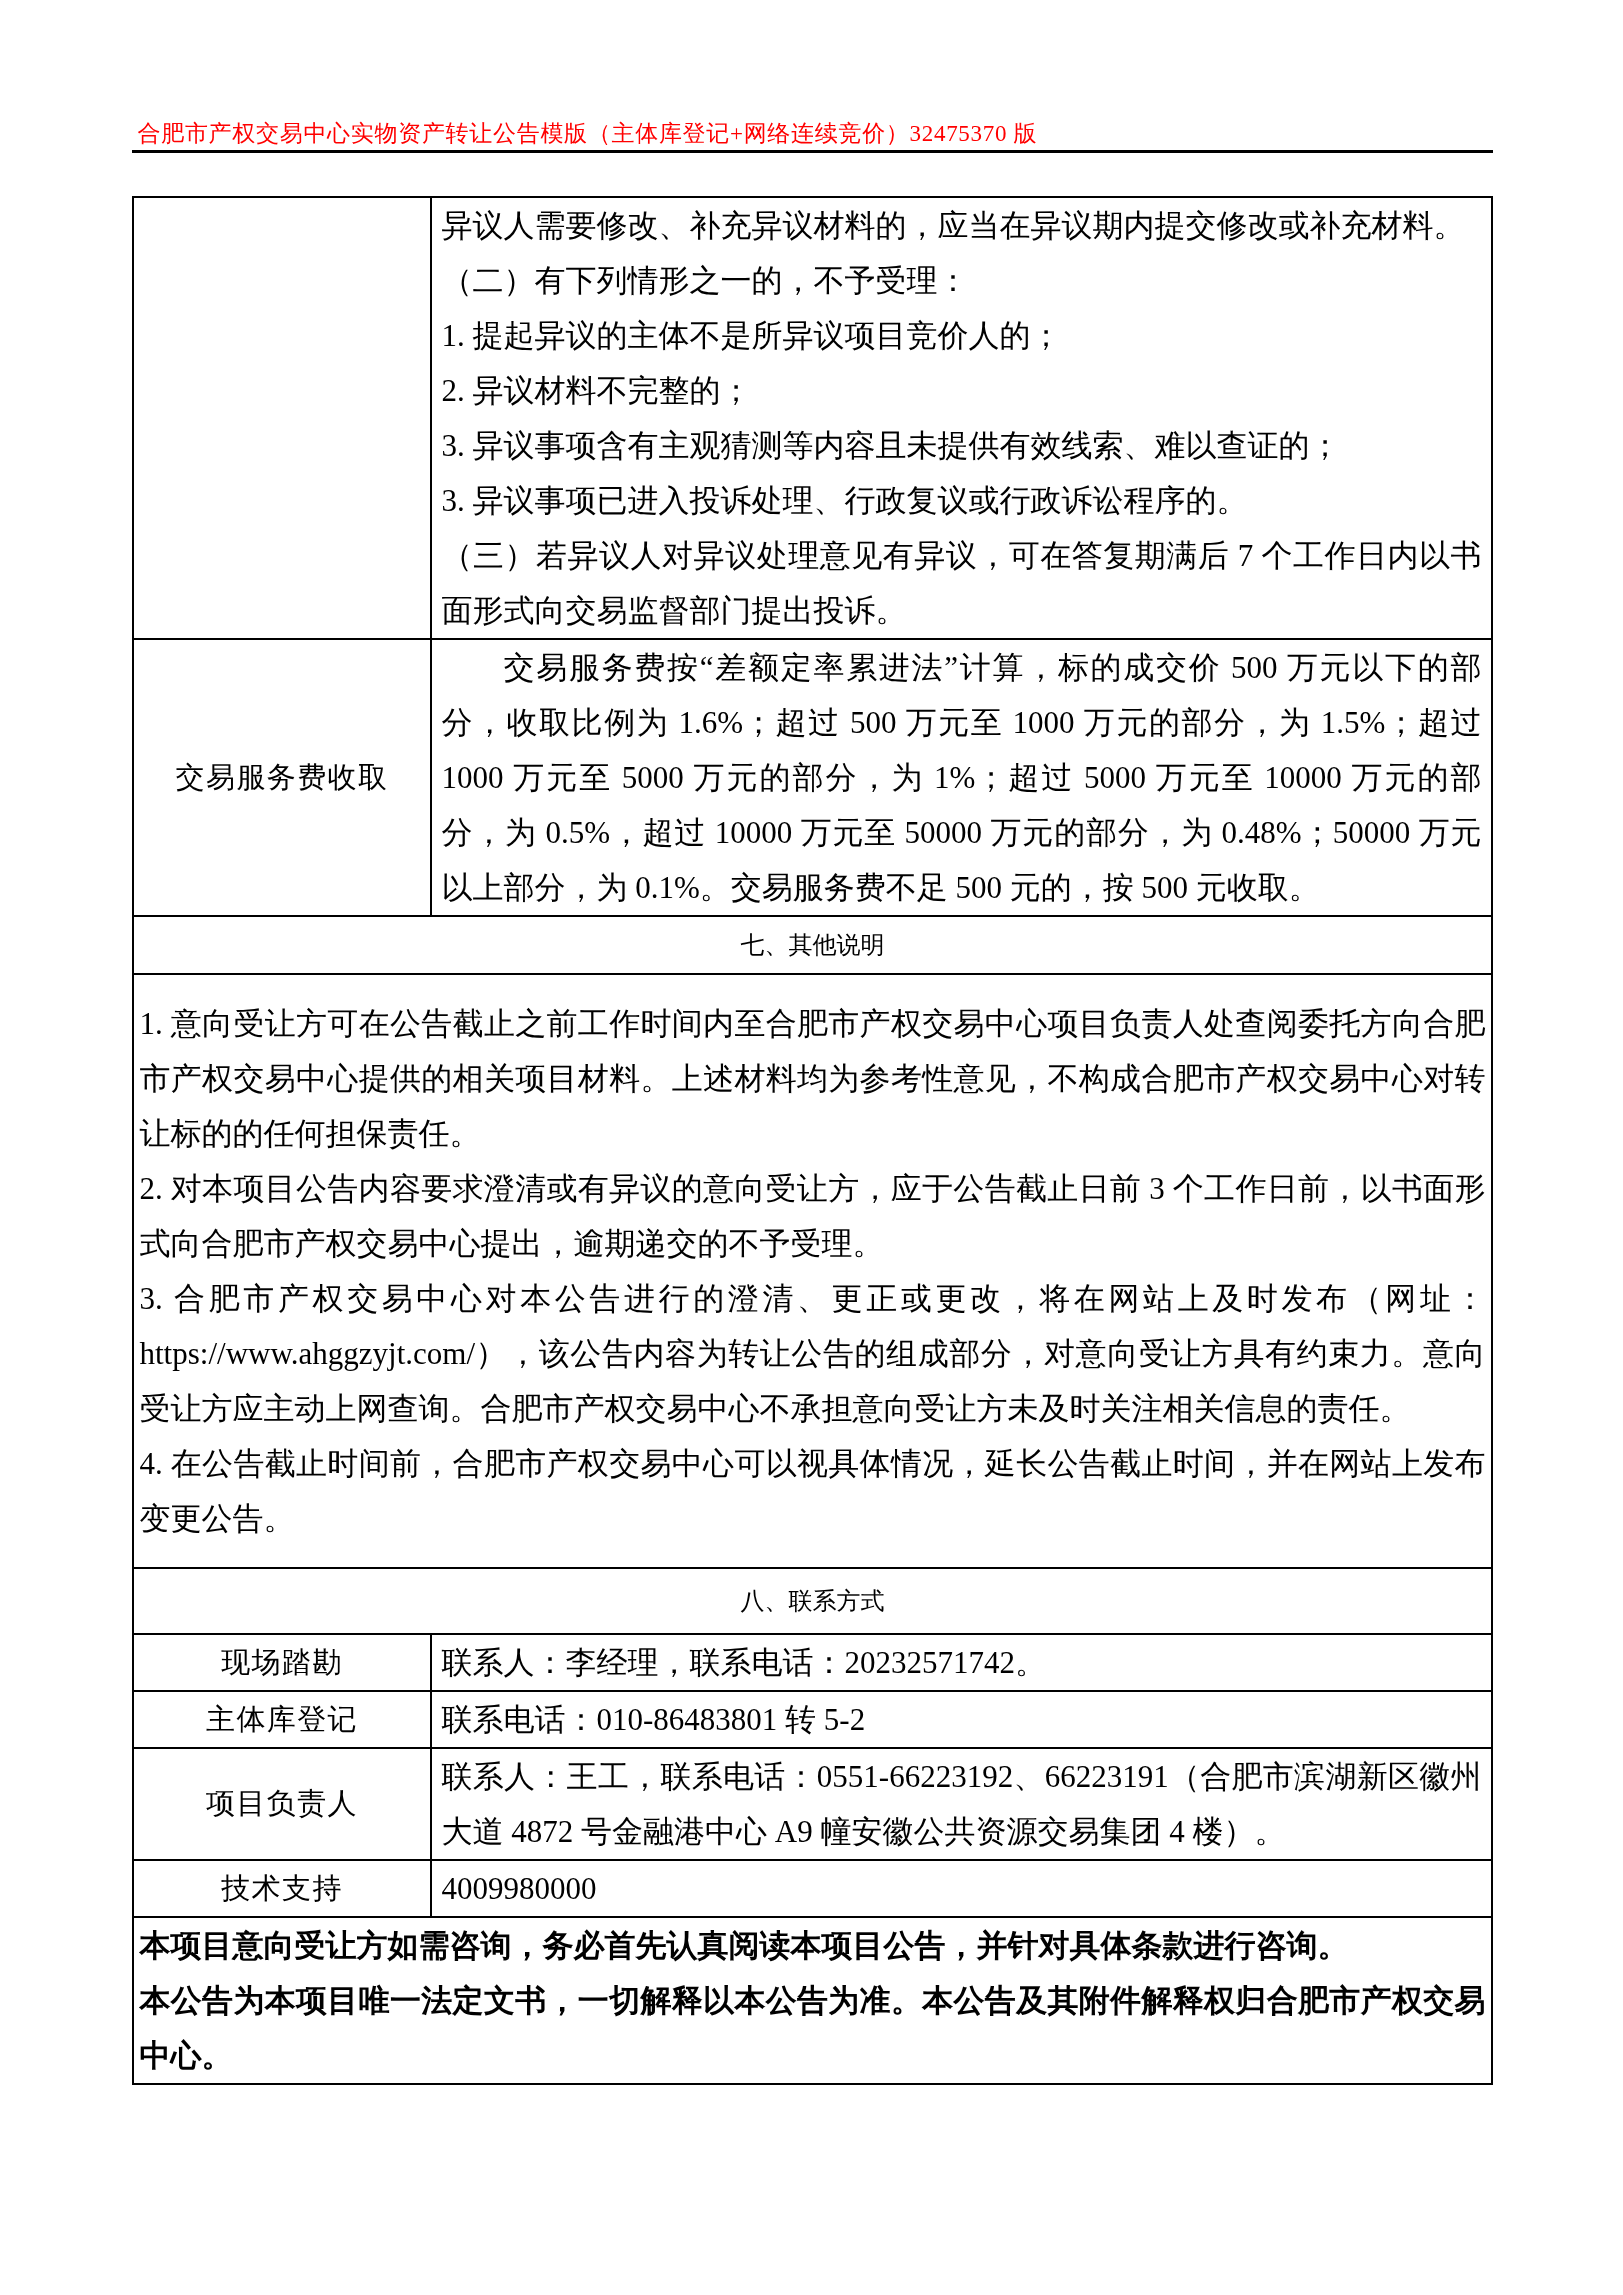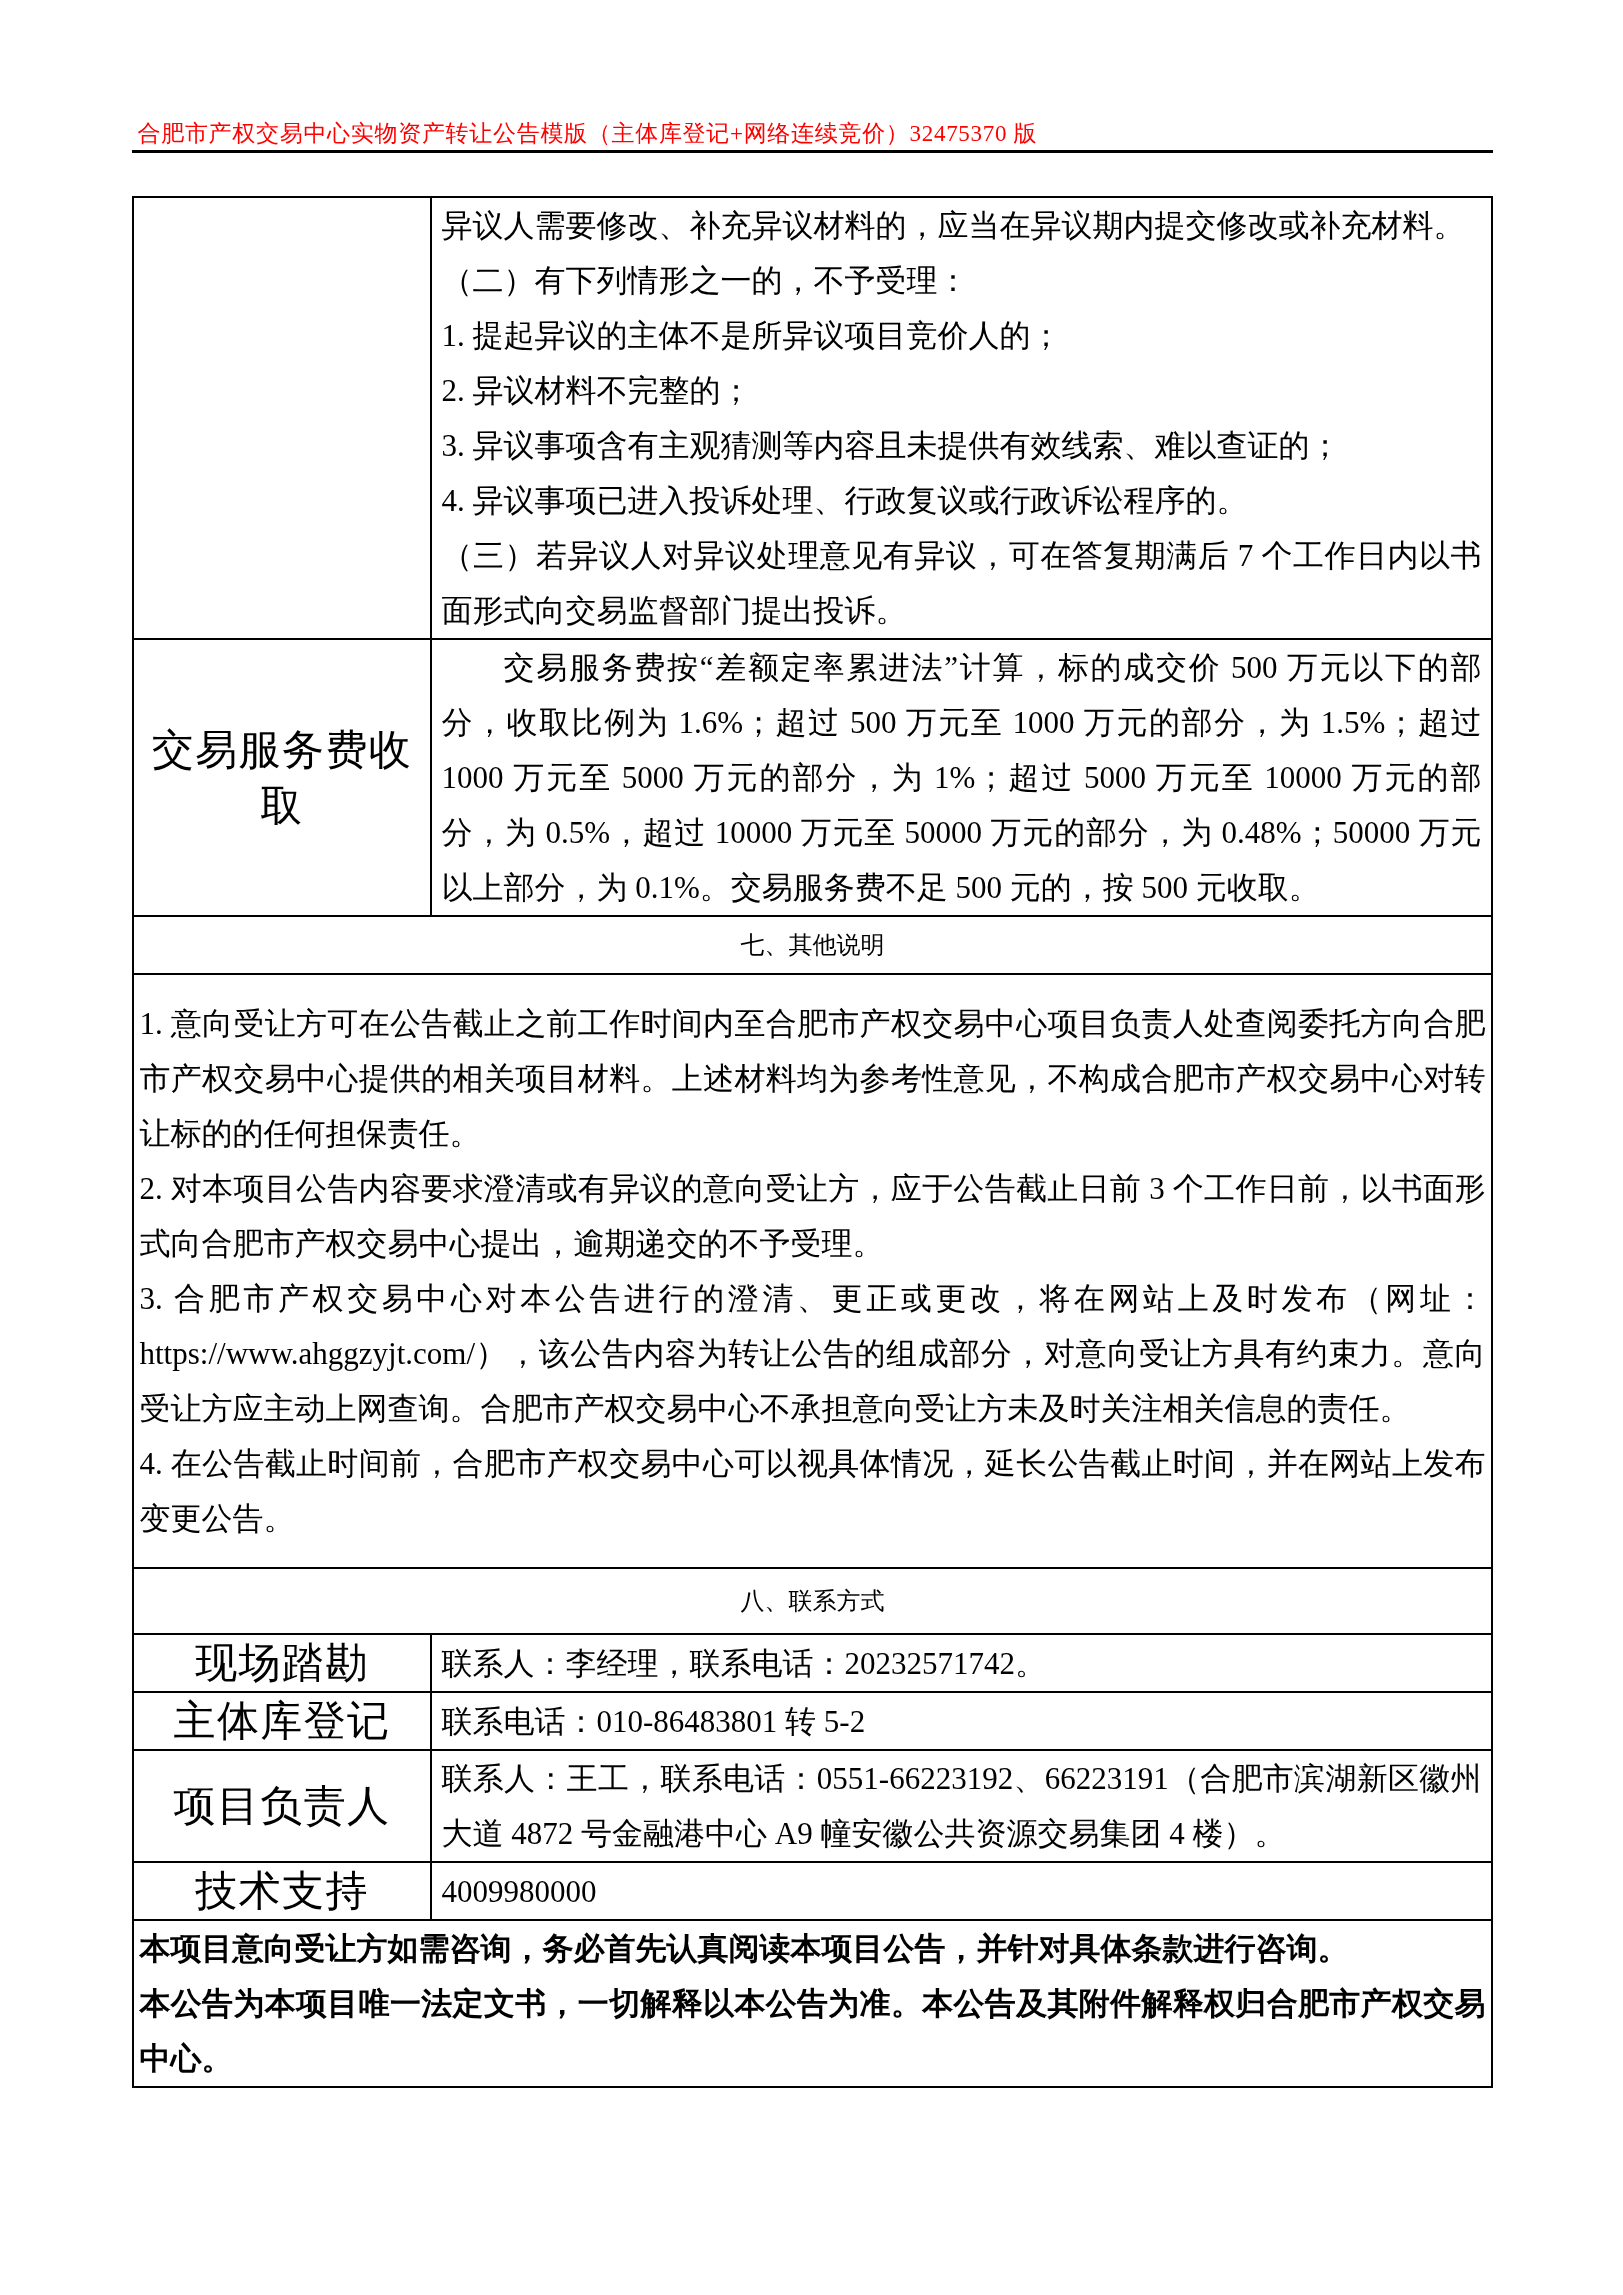--- a/index.html
+++ b/index.html
@@ -29,21 +29,21 @@
     font-size:31px;
   }
   table.announcement col.c-label { width:298px; }
   table.announcement td {
     border:2.7px solid #000000;
     vertical-align:middle;
     overflow:hidden;
   }
   td.label-cell {
     text-align:center;
-    font-size:42px;
+    font-size:29px;
     letter-spacing:1.4px;
   }
   td.content-cell {
     padding:0 9.5px;
     line-height:55px;
     text-align:justify;
   }
   td.content-cell p { margin:0; }
   td.section-header {
     text-align:center;
@@ -85,21 +85,21 @@
 
     <tbody>
         <tr class="r-objection">
       <td class="label-cell"></td>
       <td class="content-cell">
         <p>异议人需要修改、补充异议材料的，应当在异议期内提交修改或补充材料。</p>
         <p>（二）有下列情形之一的，不予受理：</p>
         <p>1. 提起异议的主体不是所异议项目竞价人的；</p>
         <p>2. 异议材料不完整的；</p>
         <p>3. 异议事项含有主观猜测等内容且未提供有效线索、难以查证的；</p>
-        <p>4. 异议事项已进入投诉处理、行政复议或行政诉讼程序的。</p>
+        <p>3. 异议事项已进入投诉处理、行政复议或行政诉讼程序的。</p>
         <p>（三）若异议人对异议处理意见有异议，可在答复期满后 7 个工作日内以书面形式向交易监督部门提出投诉。</p>
       </td>
     </tr>
 
     <tr class="r-fee">
       <td class="label-cell">交易服务费收取</td>
       <td class="content-cell">
         <p class="indent2">交易服务费按“差额定率累进法”计算，标的成交价 500 万元以下的部分，收取比例为 1.6%；超过 500 万元至 1000 万元的部分，为 1.5%；超过 1000 万元至 5000 万元的部分，为 1%；超过 5000 万元至 10000 万元的部分，为 0.5%，超过 10000 万元至 50000 万元的部分，为 0.48%；50000 万元以上部分，为 0.1%。交易服务费不足 500 元的，按 500 元收取。</p>
       </td>
     </tr>

